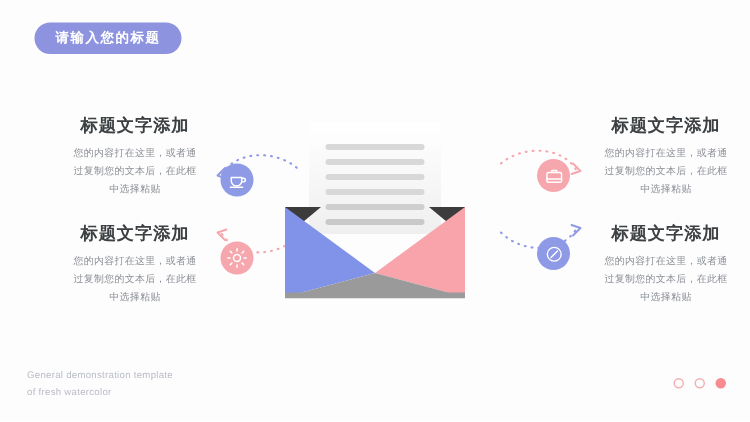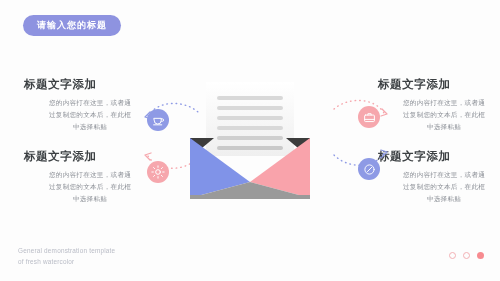--- a/index.html
+++ b/index.html
@@ -24,21 +24,21 @@
   }
   .title-pill-text{
     color:#ffffff;font-size:9px;font-weight:bold;
     letter-spacing:1px;white-space:nowrap;line-height:1;
   }
 
   
   .block{position:absolute;width:132px;}
   .block-head{
     font-size:11.5px;font-weight:bold;color:#3c4043;
-    text-align:left;letter-spacing:0.6px;line-height:1.2;
+    text-align:center;letter-spacing:0.6px;line-height:1.2;
     margin:0 0 5px 0;
   }
   .block-body{
     font-size:6.6px;color:#8b8f96;
     text-align:center;line-height:1.85;
     letter-spacing:0.25px;margin:0;
   }
   .blk-tl{left:24px;top:78px;}
   .blk-bl{left:24px;top:150px;}
   .blk-tr{left:378px;top:78px;}

